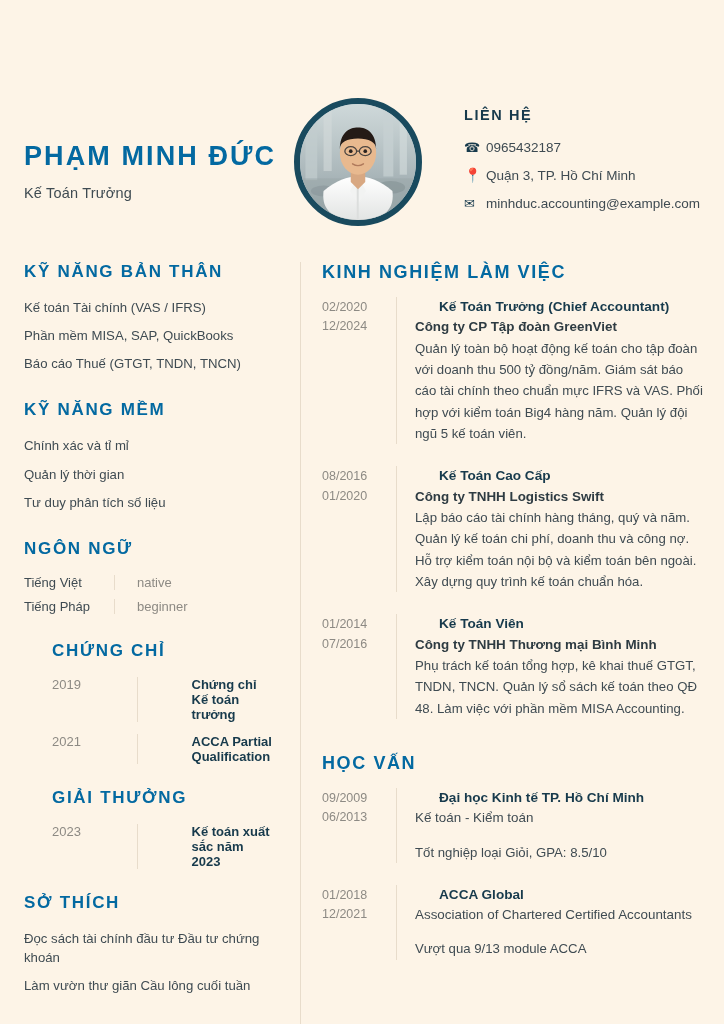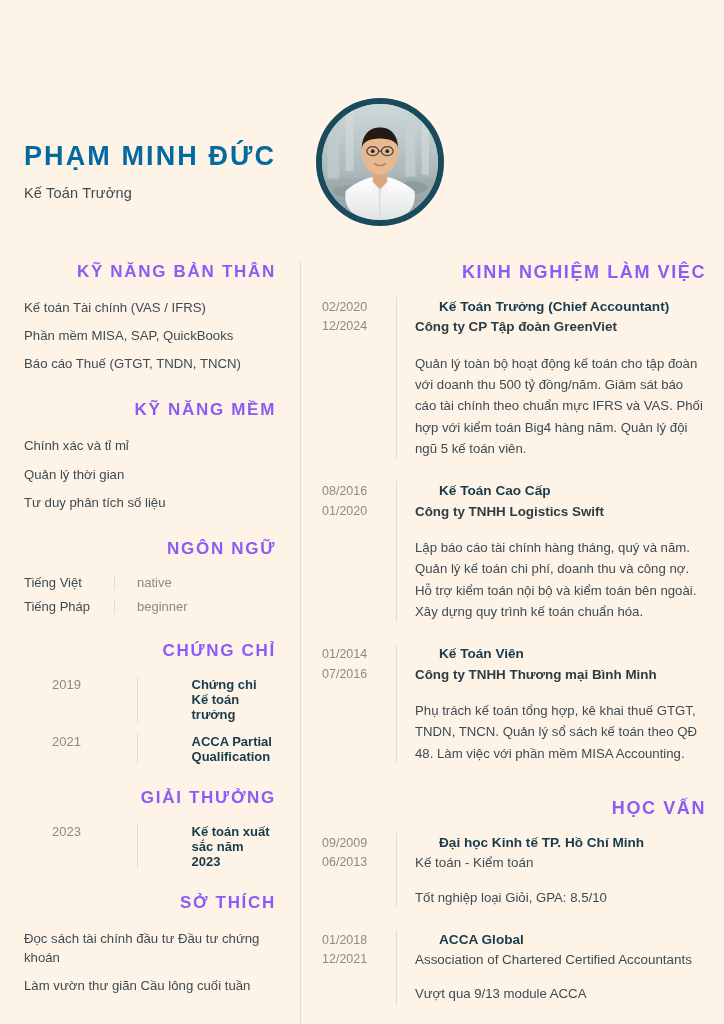--- a/index.html
+++ b/index.html
@@ -82,23 +82,22 @@
     background: #e8dccb;
     height: 762px;
   }
   .left { width: 300px; padding: 0 24px 0 24px; }
   .right { width: 424px; padding: 0 18px 0 22px; }
 
   h2.sec {
     font-size: 17px;
     font-weight: bold;
     letter-spacing: 1.7px;
-    color: #8b5cf6;
+    color: #0369a1;
     margin-bottom: 16px;
-    text-align: right;
   }
   h2.sec.right-sec { font-size: 18px; letter-spacing: 1.6px; margin-bottom: 14px;}
 
   .plain-item {
     font-size: 13.2px;
     color: #3f4b52;
     margin-bottom: 9px;
     line-height: 1.45;
   }
   .blk { margin-bottom: 27px; }
@@ -149,21 +148,20 @@
     margin-left: 24px;
   }
   .eorg {
     font-size: 13.4px;
     font-weight: bold;
     color: #2e3b42;
     line-height: 1.5;
   }
   .eorg.normal { font-weight: normal; color: #3f4b52; }
   .edesc {
-    margin-top: 15px;
     font-size: 13.2px;
     color: #3f4b52;
     line-height: 1.62;
   }
   .edesc.short { margin-top: 13px; }
   .sec-gap { height: 12px; }
 </style>
 </head>
 <body>
 
@@ -204,20 +202,35 @@
         <path d="M44 50 C44 32 54 26 64 26 C74 26 84 32 84 50 C84 42 76 38 64 38 C52 38 44 42 44 50 Z" fill="#241a16"></path>
         <ellipse cx="56" cy="52" rx="6.5" ry="5" fill="none" stroke="#4a4440" stroke-width="1.4"></ellipse>
         <ellipse cx="72" cy="52" rx="6.5" ry="5" fill="none" stroke="#4a4440" stroke-width="1.4"></ellipse>
         <line x1="62.5" y1="52" x2="65.5" y2="52" stroke="#4a4440" stroke-width="1.2"></line>
         <ellipse cx="56" cy="52" rx="2" ry="2.2" fill="#2b2320"></ellipse>
         <ellipse cx="72" cy="52" rx="2" ry="2.2" fill="#2b2320"></ellipse>
         <path d="M58 66 Q64 70 70 66" stroke="#b07a5c" stroke-width="1.6" fill="none" stroke-linecap="round"></path>
       </svg>
     </div>
 
+    <div class="contact">
+      <div class="contact-title">LIÊN HỆ</div>
+      <div class="c-row">
+        <span class="c-ico">☎</span>
+        <span>0965432187</span>
+      </div>
+      <div class="c-row">
+        <span class="c-ico pin">📍</span>
+        <span>Quận 3, TP. Hồ Chí Minh</span>
+      </div>
+      <div class="c-row">
+        <span class="c-ico">✉</span>
+        <span>minhduc.accounting@example.com</span>
+      </div>
+    </div>
   </div>
 
   <div class="cols">
     <div class="divider"></div>
 
     <div class="left">
 
       <div class="blk">
         <h2 class="sec">KỸ NĂNG BẢN THÂN</h2>
         <div class="plain-item">Kế toán Tài chính (VAS / IFRS)</div>

